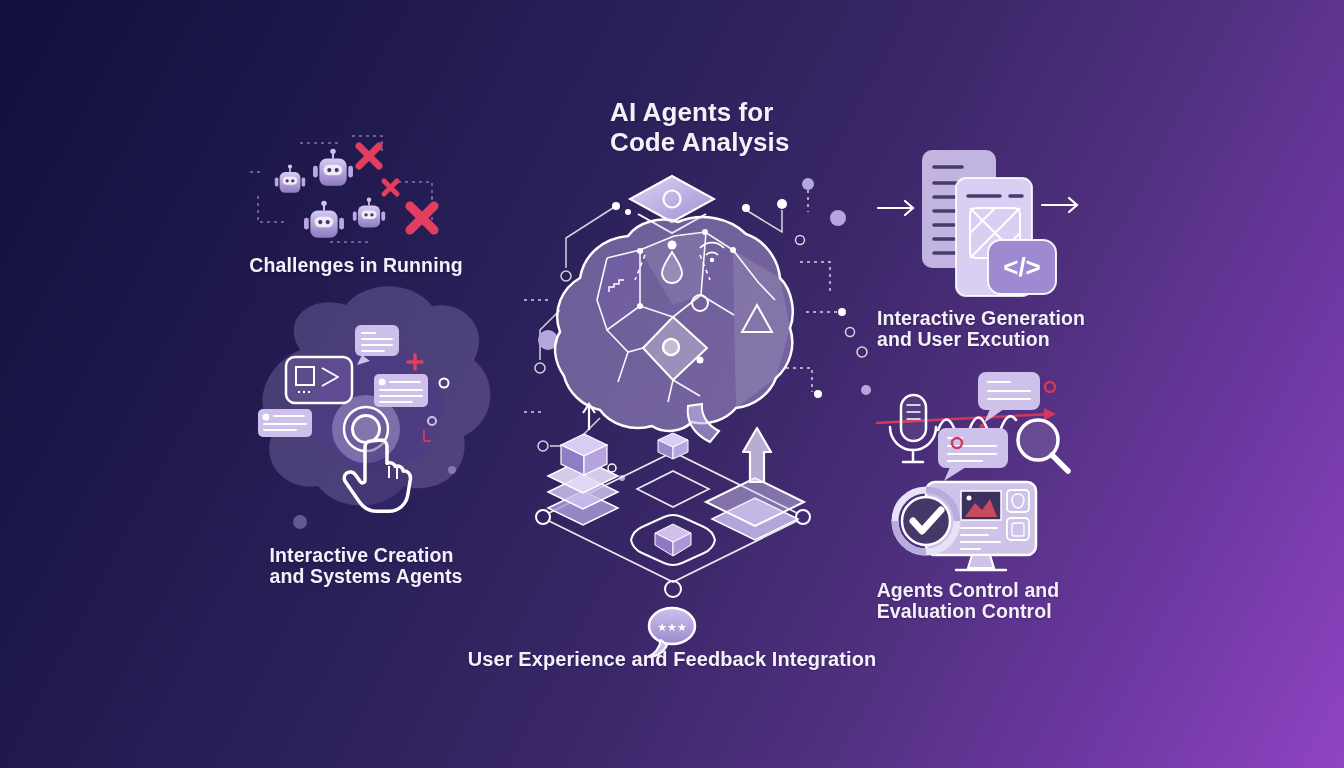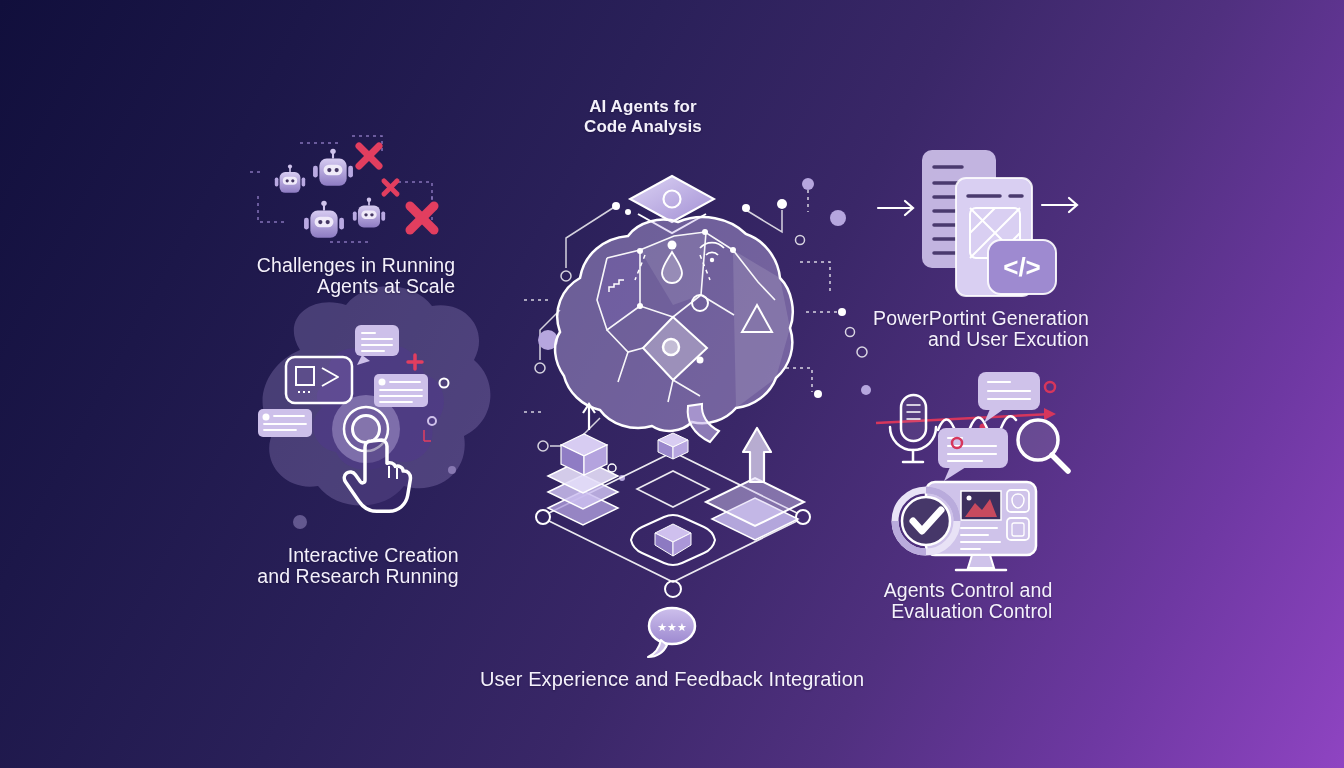--- a/index.html
+++ b/index.html
@@ -5,27 +5,27 @@
   * { margin:0; padding:0; box-sizing:border-box; }
   html,body { width:1344px; height:768px; overflow:hidden; background:#131040; }
   .canvas{
     position:relative; width:1344px; height:768px;
     background:linear-gradient(118deg,#110f3c 0%,#1c1749 18%,#2a2059 38%,#3a2768 55%,#50307f 70%,#6e38a2 85%,#8f44c2 100%);
     font-family:"Liberation Sans", sans-serif; color:#f4f1fb;
   }
   svg.art{ position:absolute; left:0; top:0; width:1344px; height:768px; }
   .label{
     position:absolute; transform:translateX(-50%);
-    text-align:right; font-weight:400; color:#f4f1fb;
+    text-align:left; font-weight:700; color:#f4f1fb;
     font-size:19.5px; line-height:1.08; letter-spacing:.1px;
     text-shadow:0 1px 2px rgba(20,10,40,.35); white-space:nowrap;
   }
   .title{
-    position:absolute; left:584px; top:97px; text-align:center;
-    font-weight:700; font-size:17px; line-height:1.17; letter-spacing:.1px;
+    position:absolute; left:610px; top:97px; text-align:left;
+    font-weight:700; font-size:26px; line-height:1.17; letter-spacing:.1px;
     text-shadow:0 1px 2px rgba(20,10,40,.35);
   }
   .label.ux{ font-size:20px; }
 </style>
 </head>
 <body>
 
 <div class="canvas">
 
 <svg class="art" viewBox="0 0 1344 768" aria-hidden="true">
@@ -387,35 +387,34 @@
   </g>
 </svg>
 
 <div class="title">
   <div>AI Agents for</div>
   <div>Code Analysis</div>
 </div>
 
 <div class="label" style="left:356px; top:255px;">
   <div>Challenges in Running</div>
-  <div>Agents at Scale</div>
-</div>
-
-<div class="label" style="left:358px; top:545px;">
+</div>
+
+<div class="label" style="left:366px; top:545px;">
   <div>Interactive Creation</div>
-  <div>and Research Running</div>
+  <div>and Systems Agents</div>
 </div>
 
 <div class="label" style="left:981px; top:308px;">
-  <div>PowerPortint Generation</div>
+  <div>Interactive Generation</div>
   <div>and User Excution</div>
 </div>
 
 <div class="label" style="left:968px; top:580px;">
   <div>Agents Control and</div>
   <div>Evaluation Control</div>
 </div>
 
-<div class="label ux" style="left:672px; top:649px;margin-top:20px;">
+<div class="label ux" style="left:672px; top:649px;">
   <div>User Experience and Feedback Integration</div>
 </div>
 
 </div>
 
 </body></html>

